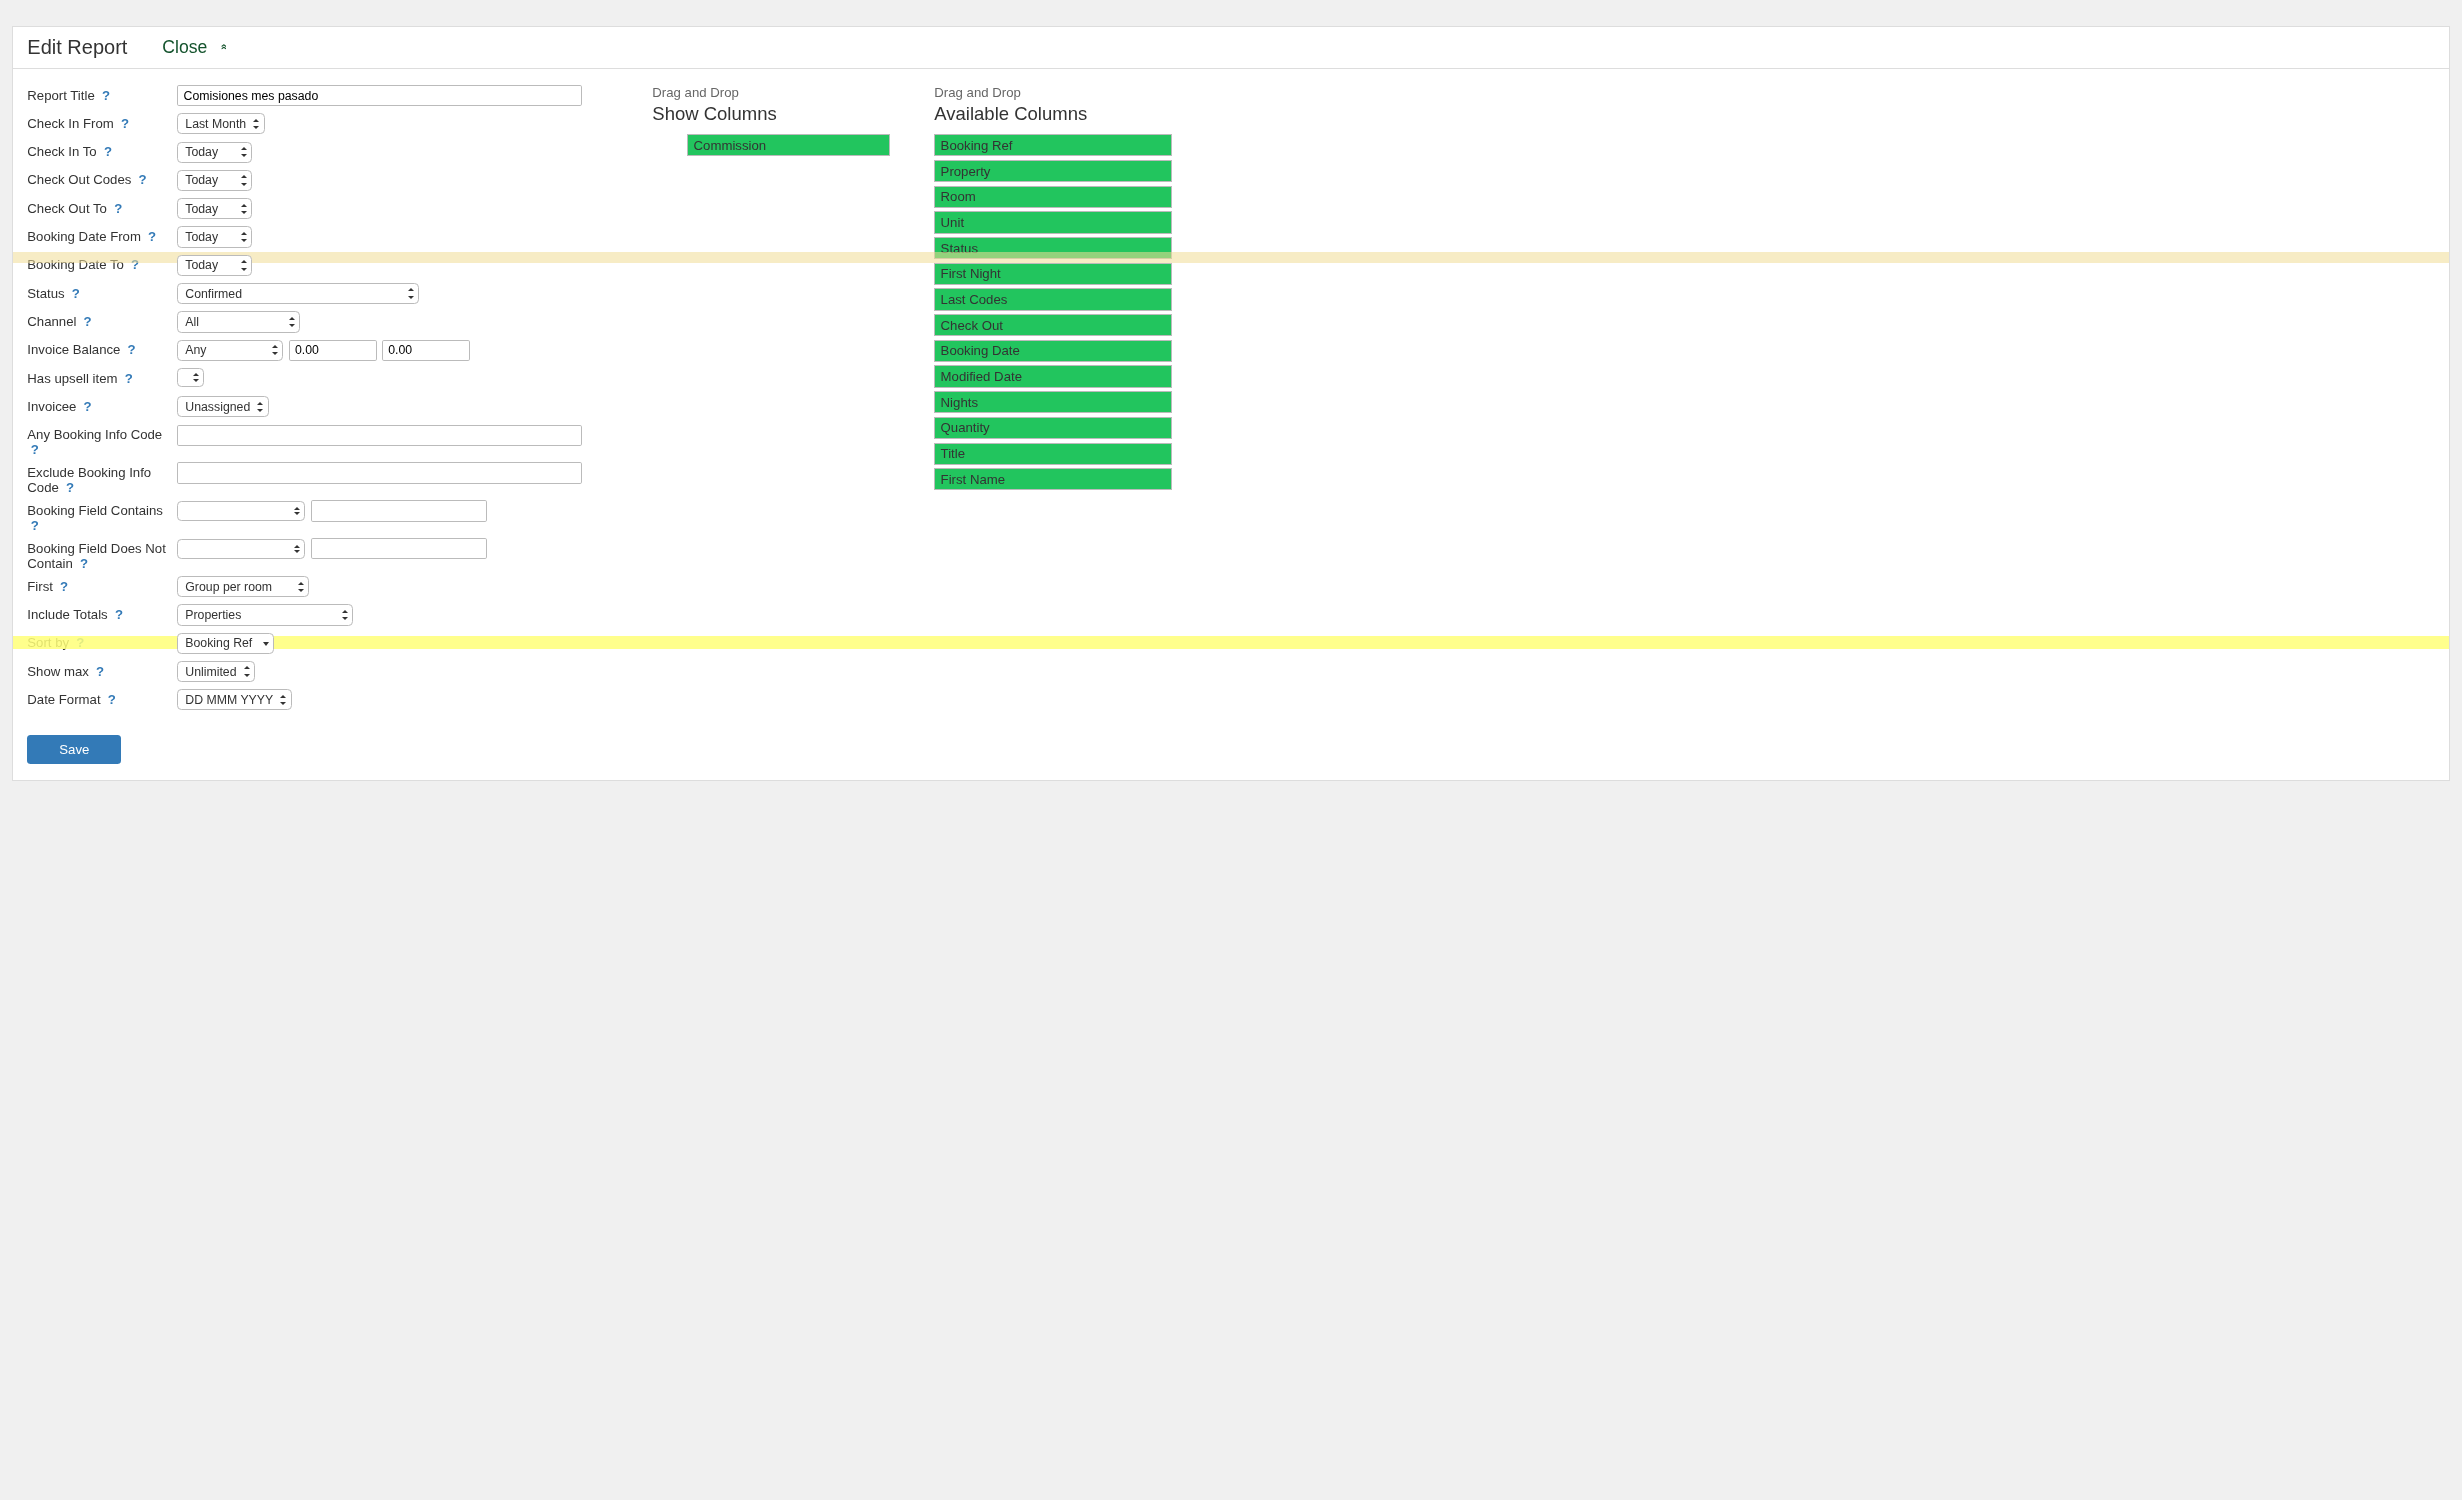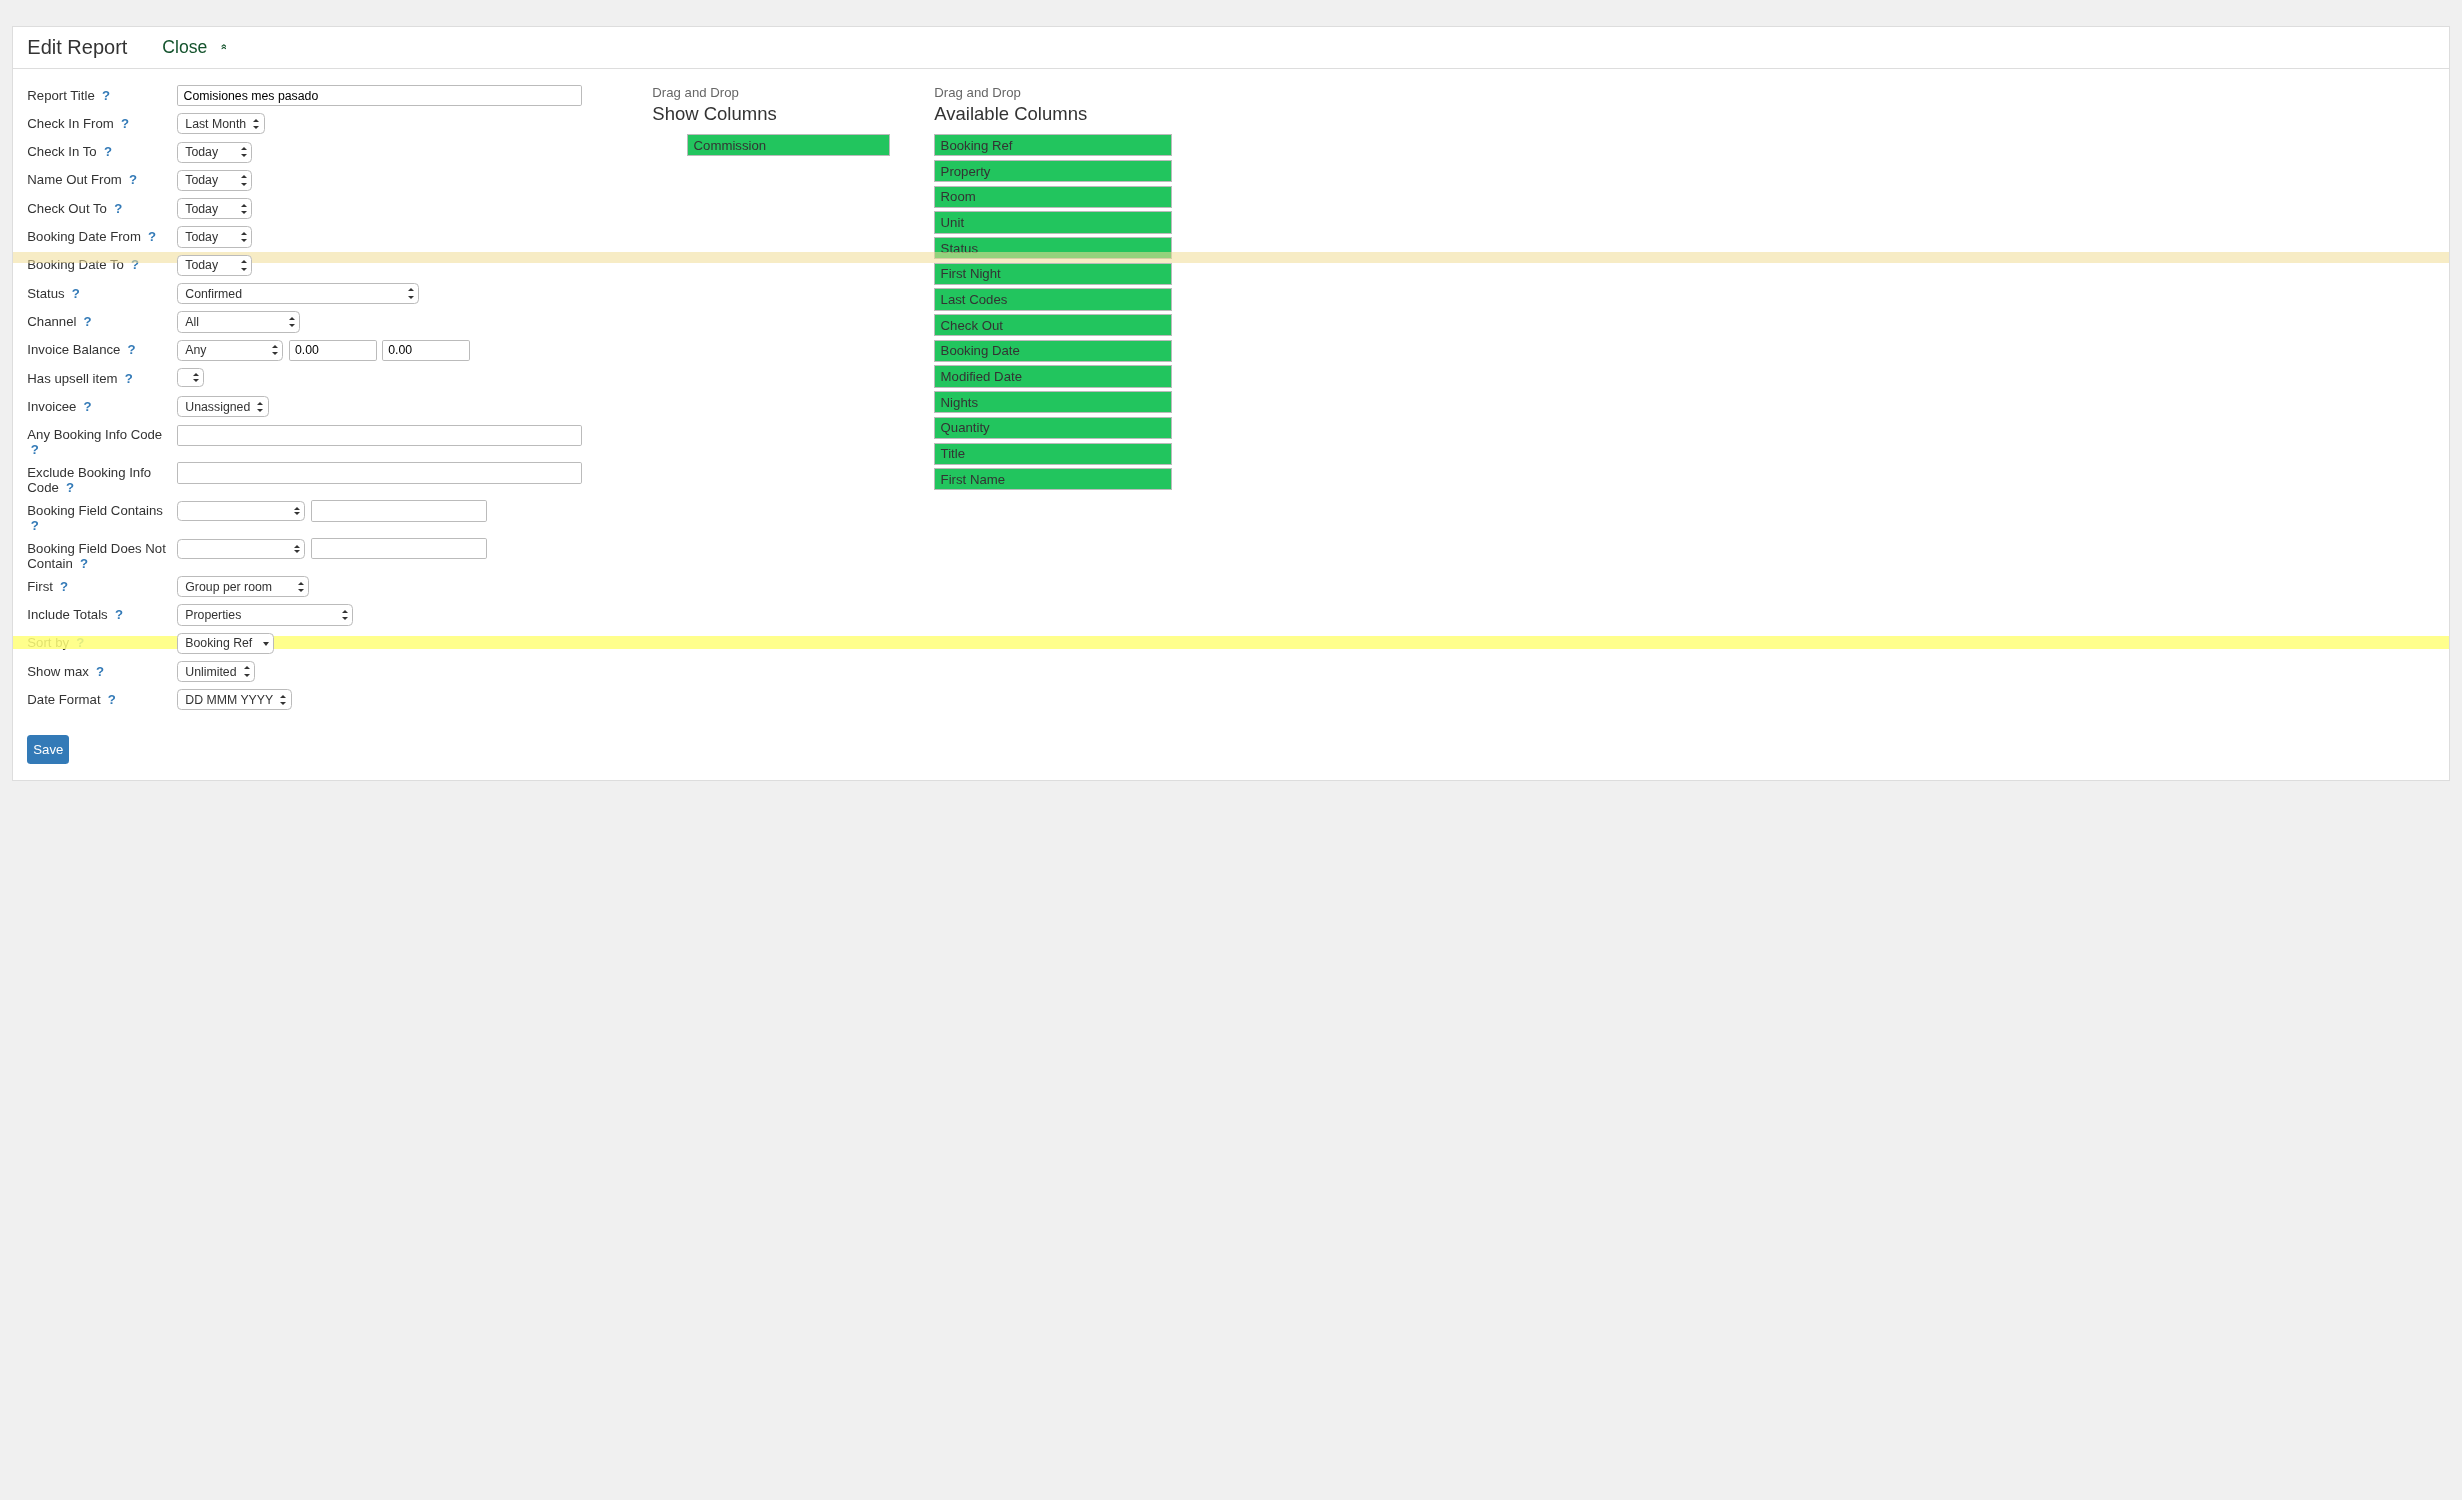--- a/index.html
+++ b/index.html
@@ -185,21 +185,21 @@
     height: 12.3px;
     background: rgba(255, 255, 120, 0.85);
     top: 609px;
     pointer-events: none;
   }
   .save-btn {
     background: #337ab7;
     color: #fff;
     border: none;
     border-radius: 3.5px;
-    padding: 7px 6px;
+    padding: 7px 32px;
     font-size: 13.2px;
     cursor: pointer;
     margin-top: 17.6px;
   }
 </style>
 </head>
 <body>
 
 <div class="container">
   <div class="hl1"></div>
@@ -232,21 +232,21 @@
       </div>
 
       <div class="form-row">
         <div class="form-label"><span>Check In To</span> <span class="help">?</span></div>
         <div class="form-control">
             <div class="select s-sm">Today</div>
           </div>
       </div>
 
       <div class="form-row">
-        <div class="form-label"><span>Name Out From</span> <span class="help">?</span></div>
+        <div class="form-label"><span>Check Out Codes</span> <span class="help">?</span></div>
         <div class="form-control">
             <div class="select s-sm">Today</div>
           </div>
       </div>
 
       <div class="form-row">
         <div class="form-label"><span>Check Out To</span> <span class="help">?</span></div>
         <div class="form-control">
             <div class="select s-sm">Today</div>
           </div>

